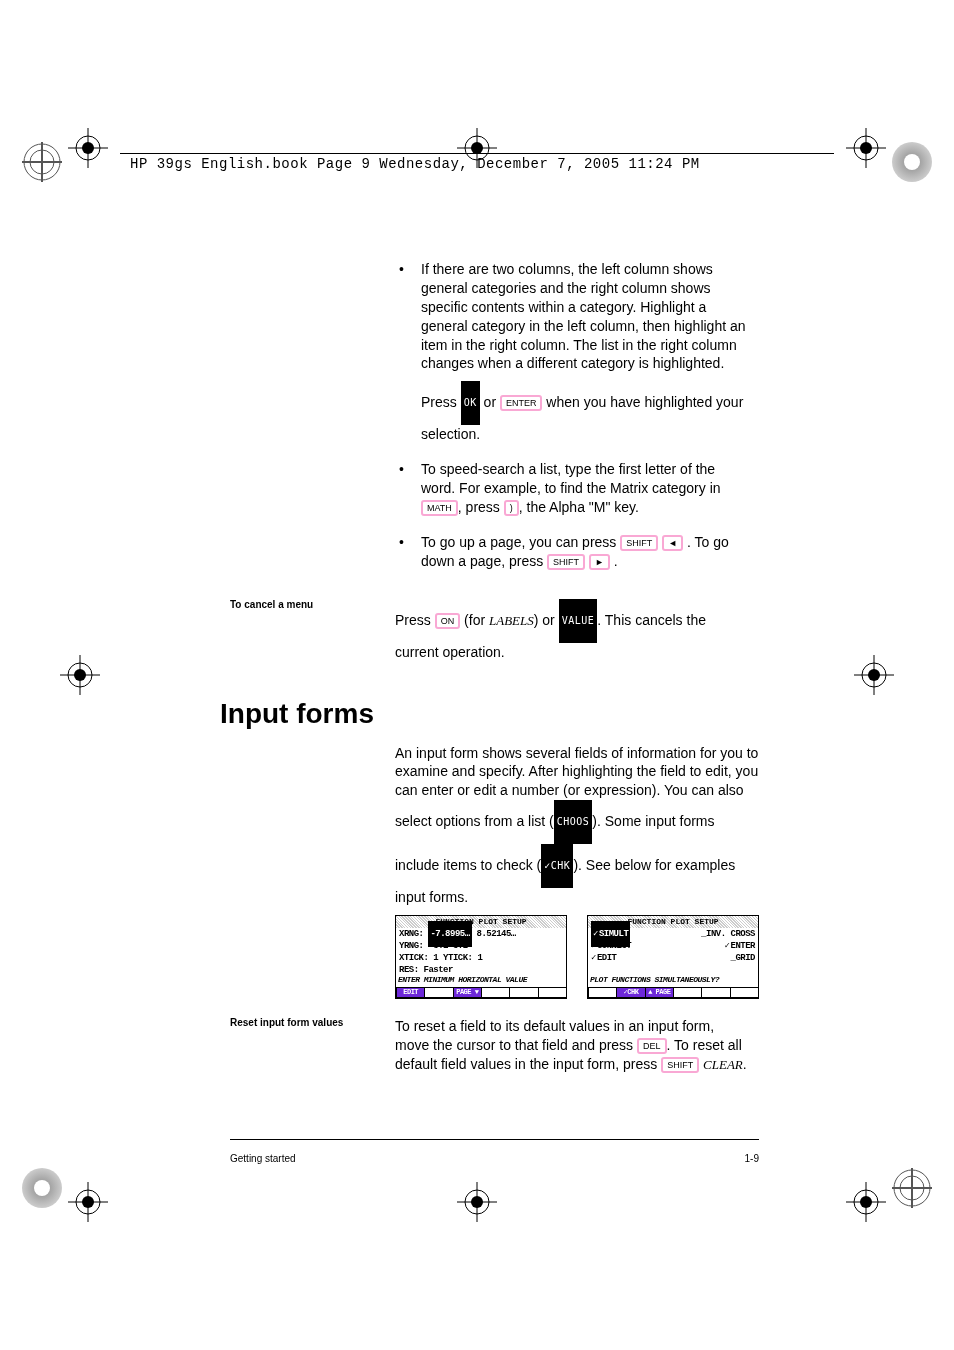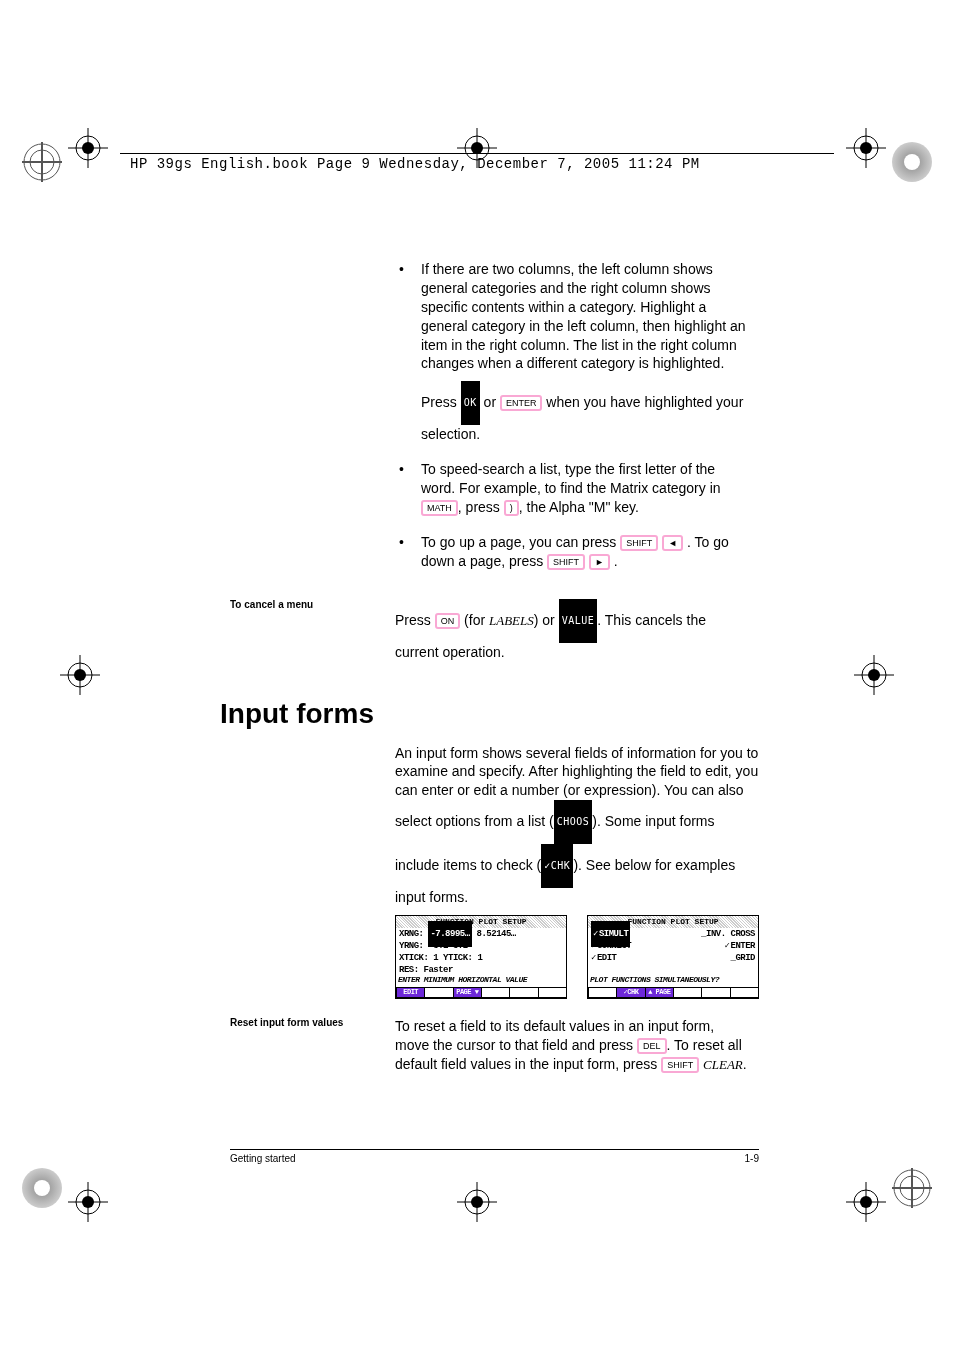--- a/index.html
+++ b/index.html
@@ -175,21 +175,21 @@
   .screen .menu span.blank { background:#fff; }
   .check::before{ content:"✓"; margin-right:1px;}
 
   .footer {
     position: absolute;
     bottom: 186px;
     left: 230px;
     right: 195px;
     border-top: 1px solid #000;
     font-size: 10px;
-    padding-top: 3px;
+    padding-top: 13px;
     display: flex;
     justify-content: space-between;
     font-family: Arial, sans-serif;
   }
 </style>
 </head>
 <body>
 
 <div class="corner-gear gear-tl"><svg viewBox="0 0 44 44">
       <circle cx="22" cy="22" r="18" fill="none" stroke="#555" stroke-width="1"></circle>

